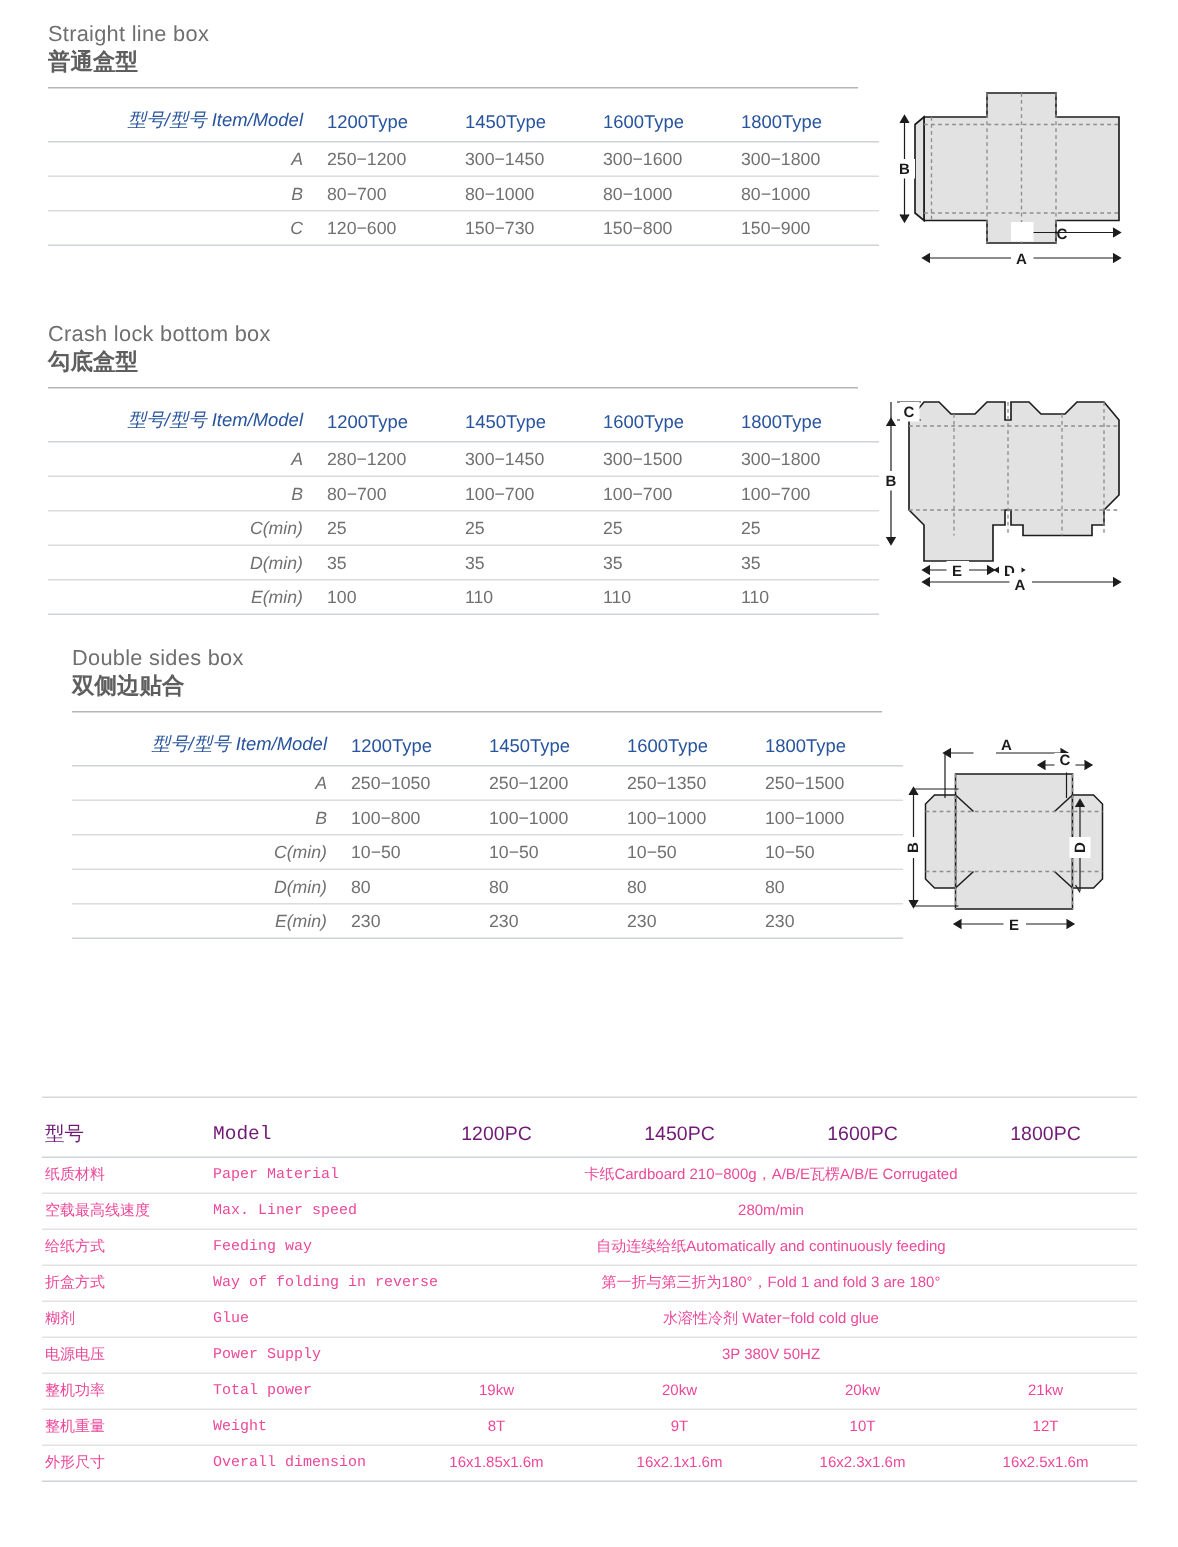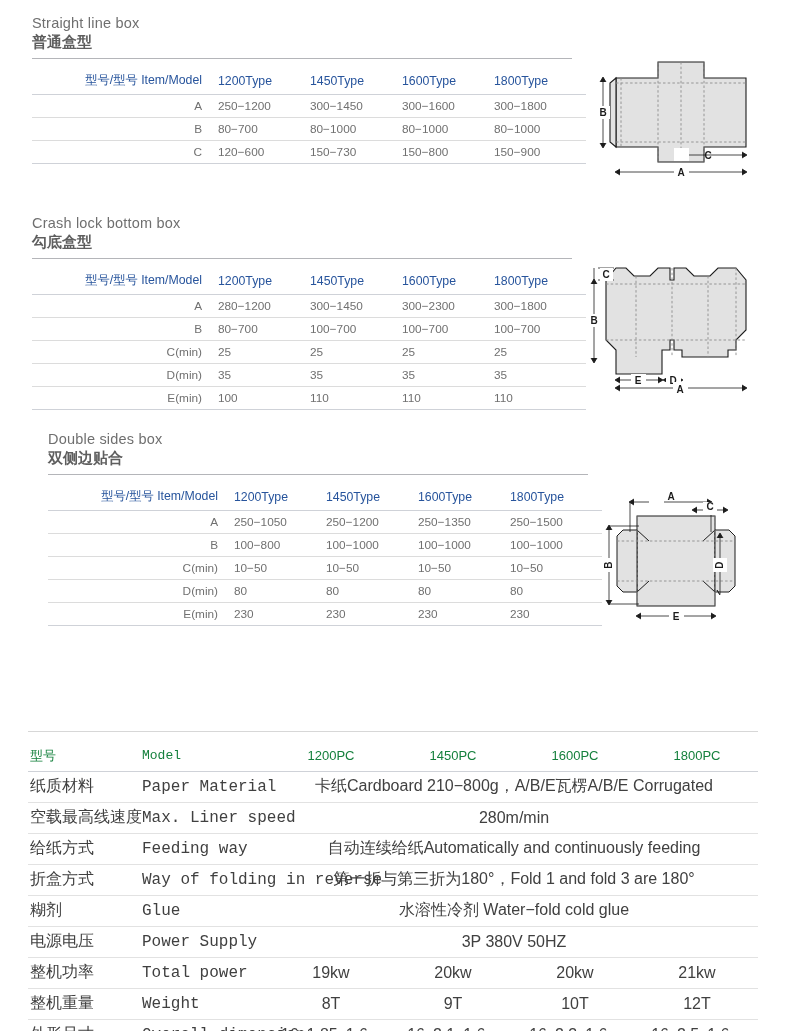--- a/index.html
+++ b/index.html
@@ -45,43 +45,43 @@
     text-align: left;
     vertical-align: middle;
     white-space: nowrap;
   }
   table.dim thead th {
     color: #27549c;
     font-size: 12.3px;
     border-bottom: 1px solid #cfd2d8;
     padding-bottom: 5px;
   }
-  table.dim .c-label { text-align: right; padding-right: 16px; width: 186px; }
+  table.dim .c-label { text-align: right; padding-right: 16px; width: 186px; font-style: italic; }
   table.dim thead .c-label { text-align: right; }
   table.dim .c-d { width: 92px; }
   table.dim tbody tr:last-child td { border-bottom: 1px solid #cfd2d8; }
 
   
   table.main {
     border-collapse: collapse;
     width: 100%;
     margin-top: 10px;
     table-layout: fixed;
   }
   table.main th, table.main td {
-    font-size: 16px;
+    font-size: 10px;
     padding: 4.5px 0;
     border-bottom: 1px solid #e2e2e2;
     font-weight: normal;
-    color: #404040;
+    color: #ec4899;
     text-align: center;
     white-space: nowrap;
   }
   table.main thead th {
-    color: #15803d;
+    color: #701a75;
     font-size: 13px;
     border-bottom: 1px solid #cfd2d8;
     padding-bottom: 6px;
   }
   table.main .p-cn { text-align: left; padding-left: 2px; width: 112px; }
   table.main .p-en { text-align: left; padding-left: 2px; width: 130px; font-family: Liberation Mono, monospace; }
   table.main tbody tr:last-child td { border-bottom: 1px solid #cfd2d8; }
 
   
   .diagram { position: absolute; }
@@ -180,21 +180,21 @@
           <th class="c-d">1450Type</th>
           <th class="c-d">1600Type</th>
           <th class="c-d">1800Type</th>
         </tr>
       </thead>
       <tbody>
         <tr>
           <td class="c-label">A</td>
           <td class="c-d">280−1200</td>
           <td class="c-d">300−1450</td>
-          <td class="c-d">300−2300</td>
+          <td class="c-d">300−1500</td>
           <td class="c-d">300−1800</td>
         </tr>
         <tr>
           <td class="c-label">B</td>
           <td class="c-d">80−700</td>
           <td class="c-d">100−700</td>
           <td class="c-d">100−700</td>
           <td class="c-d">100−700</td>
         </tr>
         <tr>

